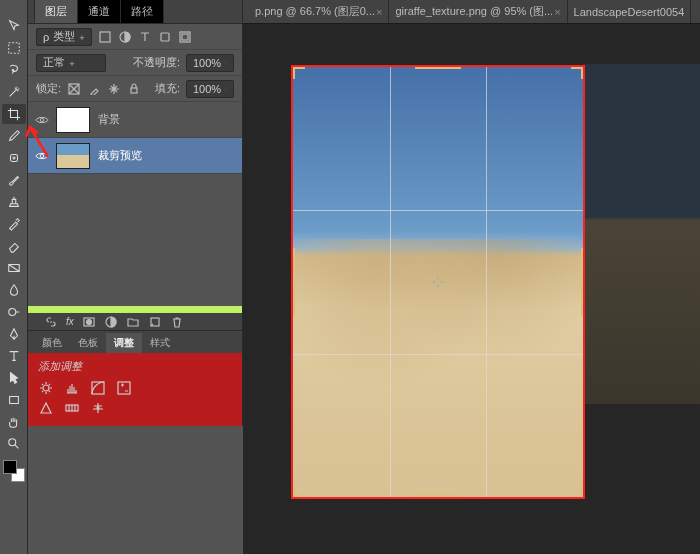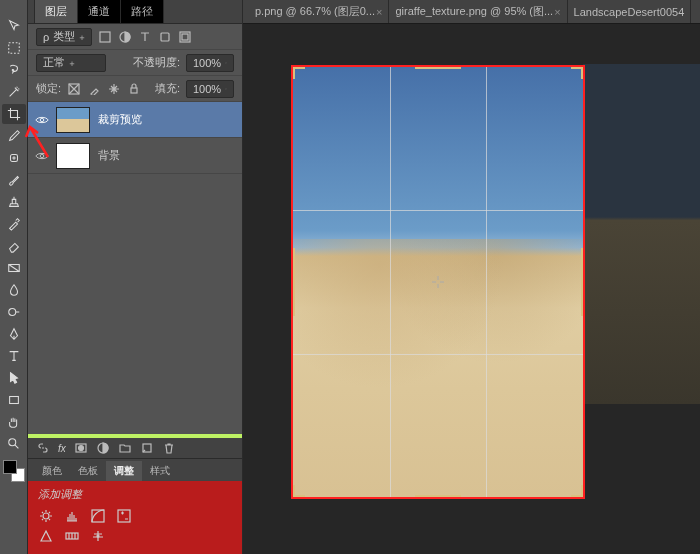--- a/index.html
+++ b/index.html
@@ -9,42 +9,42 @@
   .toolbar-left .tool { width: 24px; height: 20px; margin: 0 auto 2px; display: flex; align-items: center; justify-content: center; cursor: pointer; border-radius: 2px; }
   .toolbar-left .tool svg { width: 14px; height: 14px; stroke: #ddd; fill: none; stroke-width: 1.2; }
   .toolbar-left .tool.selected { background: #3a3a3a; }
   .fgbg-swatch { width: 22px; height: 22px; margin: 6px auto 0; position: relative; }
   .fgbg-swatch .fg { width: 14px; height: 14px; background: #000; border: 1px solid #888; position: absolute; left: 0; top: 0; z-index: 2; }
   .fgbg-swatch .bg { width: 14px; height: 14px; background: #fff; border: 1px solid #888; position: absolute; right: 0; bottom: 0; }
   
   .arrow-pointer { position: absolute; left: 28px; top: 135px; width: 30px; height: 30px; pointer-events: none; z-index: 100; }
   .arrow-pointer svg { overflow: visible; }
   
-  .panel-wrap { position: absolute; left: 28px; top: 0; width: 215px; height: 554px; display: flex; flex-direction: column; background: #535353; border-right: 1px solid #2a2a2a; }
+  .panel-wrap { position: absolute; left: 28px; top: 0; width: 215px; height: 426px; display: flex; flex-direction: column; background: #535353; border-right: 1px solid #2a2a2a; }
   .panel-tabs { height: 24px; display: flex; align-items: flex-end; background: #424242; border-bottom: 1px solid #2a2a2a; padding-left: 6px; gap: 0; }
   .panel-tabs .tab { padding: 4px 10px; font-size: 11px; color: #bbb; cursor: pointer; background: #000000; border: 1px solid #2a2a2a; border-bottom: none; margin-right: -1px; }
   .panel-tabs .tab.active { background: #535353; color: #eee; }
   
   .panel-row { height: 26px; display: flex; align-items: center; padding: 0 8px; gap: 6px; border-bottom: 1px solid #464646; }
   .panel-row .lbl { font-size: 11px; color: #ccc; }
   .select-box { background: #3a3a3a; border: 1px solid #2a2a2a; height: 18px; display: flex; align-items: center; padding: 0 6px; font-size: 11px; color: #ccc; border-radius: 2px; cursor: pointer; gap: 4px; white-space: nowrap; }
   .select-box .caret { width: 6px; height: 6px; }
   .mini-icon { width: 14px; height: 14px; display: flex; align-items: center; justify-content: center; cursor: pointer; }
   .mini-icon svg { width: 12px; height: 12px; stroke: #bbb; fill: none; stroke-width: 1.2; }
   
   .layers-list { flex: 1; background: #535353; overflow: hidden; }
   .layer { height: 36px; display: flex; align-items: center; border-bottom: 1px solid #464646; cursor: pointer; }
   .layer.selected { background: #5a7aa8; color: #fff; }
   .layer .vis { width: 28px; display: flex; justify-content: center; }
   .layer .vis svg { width: 14px; height: 10px; stroke: #ccc; fill: none; }
   .layer.selected .vis svg { stroke: #fff; }
   .layer .thumb { width: 34px; height: 26px; margin-right: 8px; border: 1px solid #222; }
   .layer .name { font-size: 11px; }
   
-  .panel-bottom { height: 24px; background: #424242; display: flex; align-items: center; border-top: 4px solid #bef264; padding: 0 8px; gap: 8px; margin-top: 40px; }
+  .panel-bottom { height: 24px; background: #424242; display: flex; align-items: center; border-top: 7px solid #bef264; padding: 0 16px; gap: 8px; margin-top: 40px; }
   
   .adj-panel { background: #b91c1c; border-top: 1px solid #2a2a2a; }
   .adj-tabs { height: 22px; display: flex; align-items: flex-end; background: #424242; padding-left: 6px; }
   .adj-tabs .tab { padding: 3px 8px; font-size: 10px; color: #bbb; cursor: pointer; }
   .adj-tabs .tab.active { background: #535353; color: #eee; font-weight: bold; }
   .adj-body { padding: 6px 10px; font-style: italic; }
   .adj-body .title { font-size: 11px; color: #ccc; margin-bottom: 6px; }
   .adj-icons-row { display: flex; gap: 10px; margin-bottom: 4px; }
   .adj-icons-row .ai { width: 16px; height: 16px; cursor: pointer; display: flex; align-items: center; justify-content: center; }
   .adj-icons-row .ai svg { width: 14px; height: 14px; stroke: #ccc; fill: none; stroke-width: 1.2; }
@@ -301,40 +301,40 @@
     <span class="lbl">填充:</span>
     <div class="select-box" style="width:48px">
       <span>100%</span>
       <svg class="caret" viewBox="0 0 8 8">
           <path d="M1 3l3 3 3-3" stroke="#aaa" fill="none"></path>
         </svg>
     </div>
   </div>
 
   <div class="layers-list">
+    <div class="layer">
+      <div class="vis">
+          <svg viewBox="0 0 16 10">
+            <path d="M1 5c2-4 12-4 14 0-2 4-12 4-14 0z"></path>
+            <circle cx="8" cy="5" r="2"></circle>
+          </svg>
+        </div>
+      <div class="thumb" style="background:#fff"></div>
+      <div class="name">背景</div>
+    </div>
     <div class="layer selected">
       <div class="vis">
           <svg viewBox="0 0 16 10">
             <path d="M1 5c2-4 12-4 14 0-2 4-12 4-14 0z"></path>
             <circle cx="8" cy="5" r="2"></circle>
           </svg>
         </div>
       <div class="thumb" style="background:linear-gradient(180deg,#6b9cc8 0%,#6b9cc8 45%,#dcc79a 46%,#dcc79a 100%)"></div>
       <div class="name">裁剪预览</div>
     </div>
-    <div class="layer">
-      <div class="vis">
-          <svg viewBox="0 0 16 10">
-            <path d="M1 5c2-4 12-4 14 0-2 4-12 4-14 0z"></path>
-            <circle cx="8" cy="5" r="2"></circle>
-          </svg>
-        </div>
-      <div class="thumb" style="background:#fff"></div>
-      <div class="name">背景</div>
-    </div>
   </div>
 
   <div class="panel-bottom">
     <div class="mini-icon">
         <svg viewBox="0 0 12 12">
           <path d="M4 6a2 2 0 010-4h2M8 6a2 2 0 010 4H6M5 6h2"></path>
         </svg>
       </div>
     <span style="font-size:10px;font-style:italic">fx</span>
     <div class="mini-icon">

